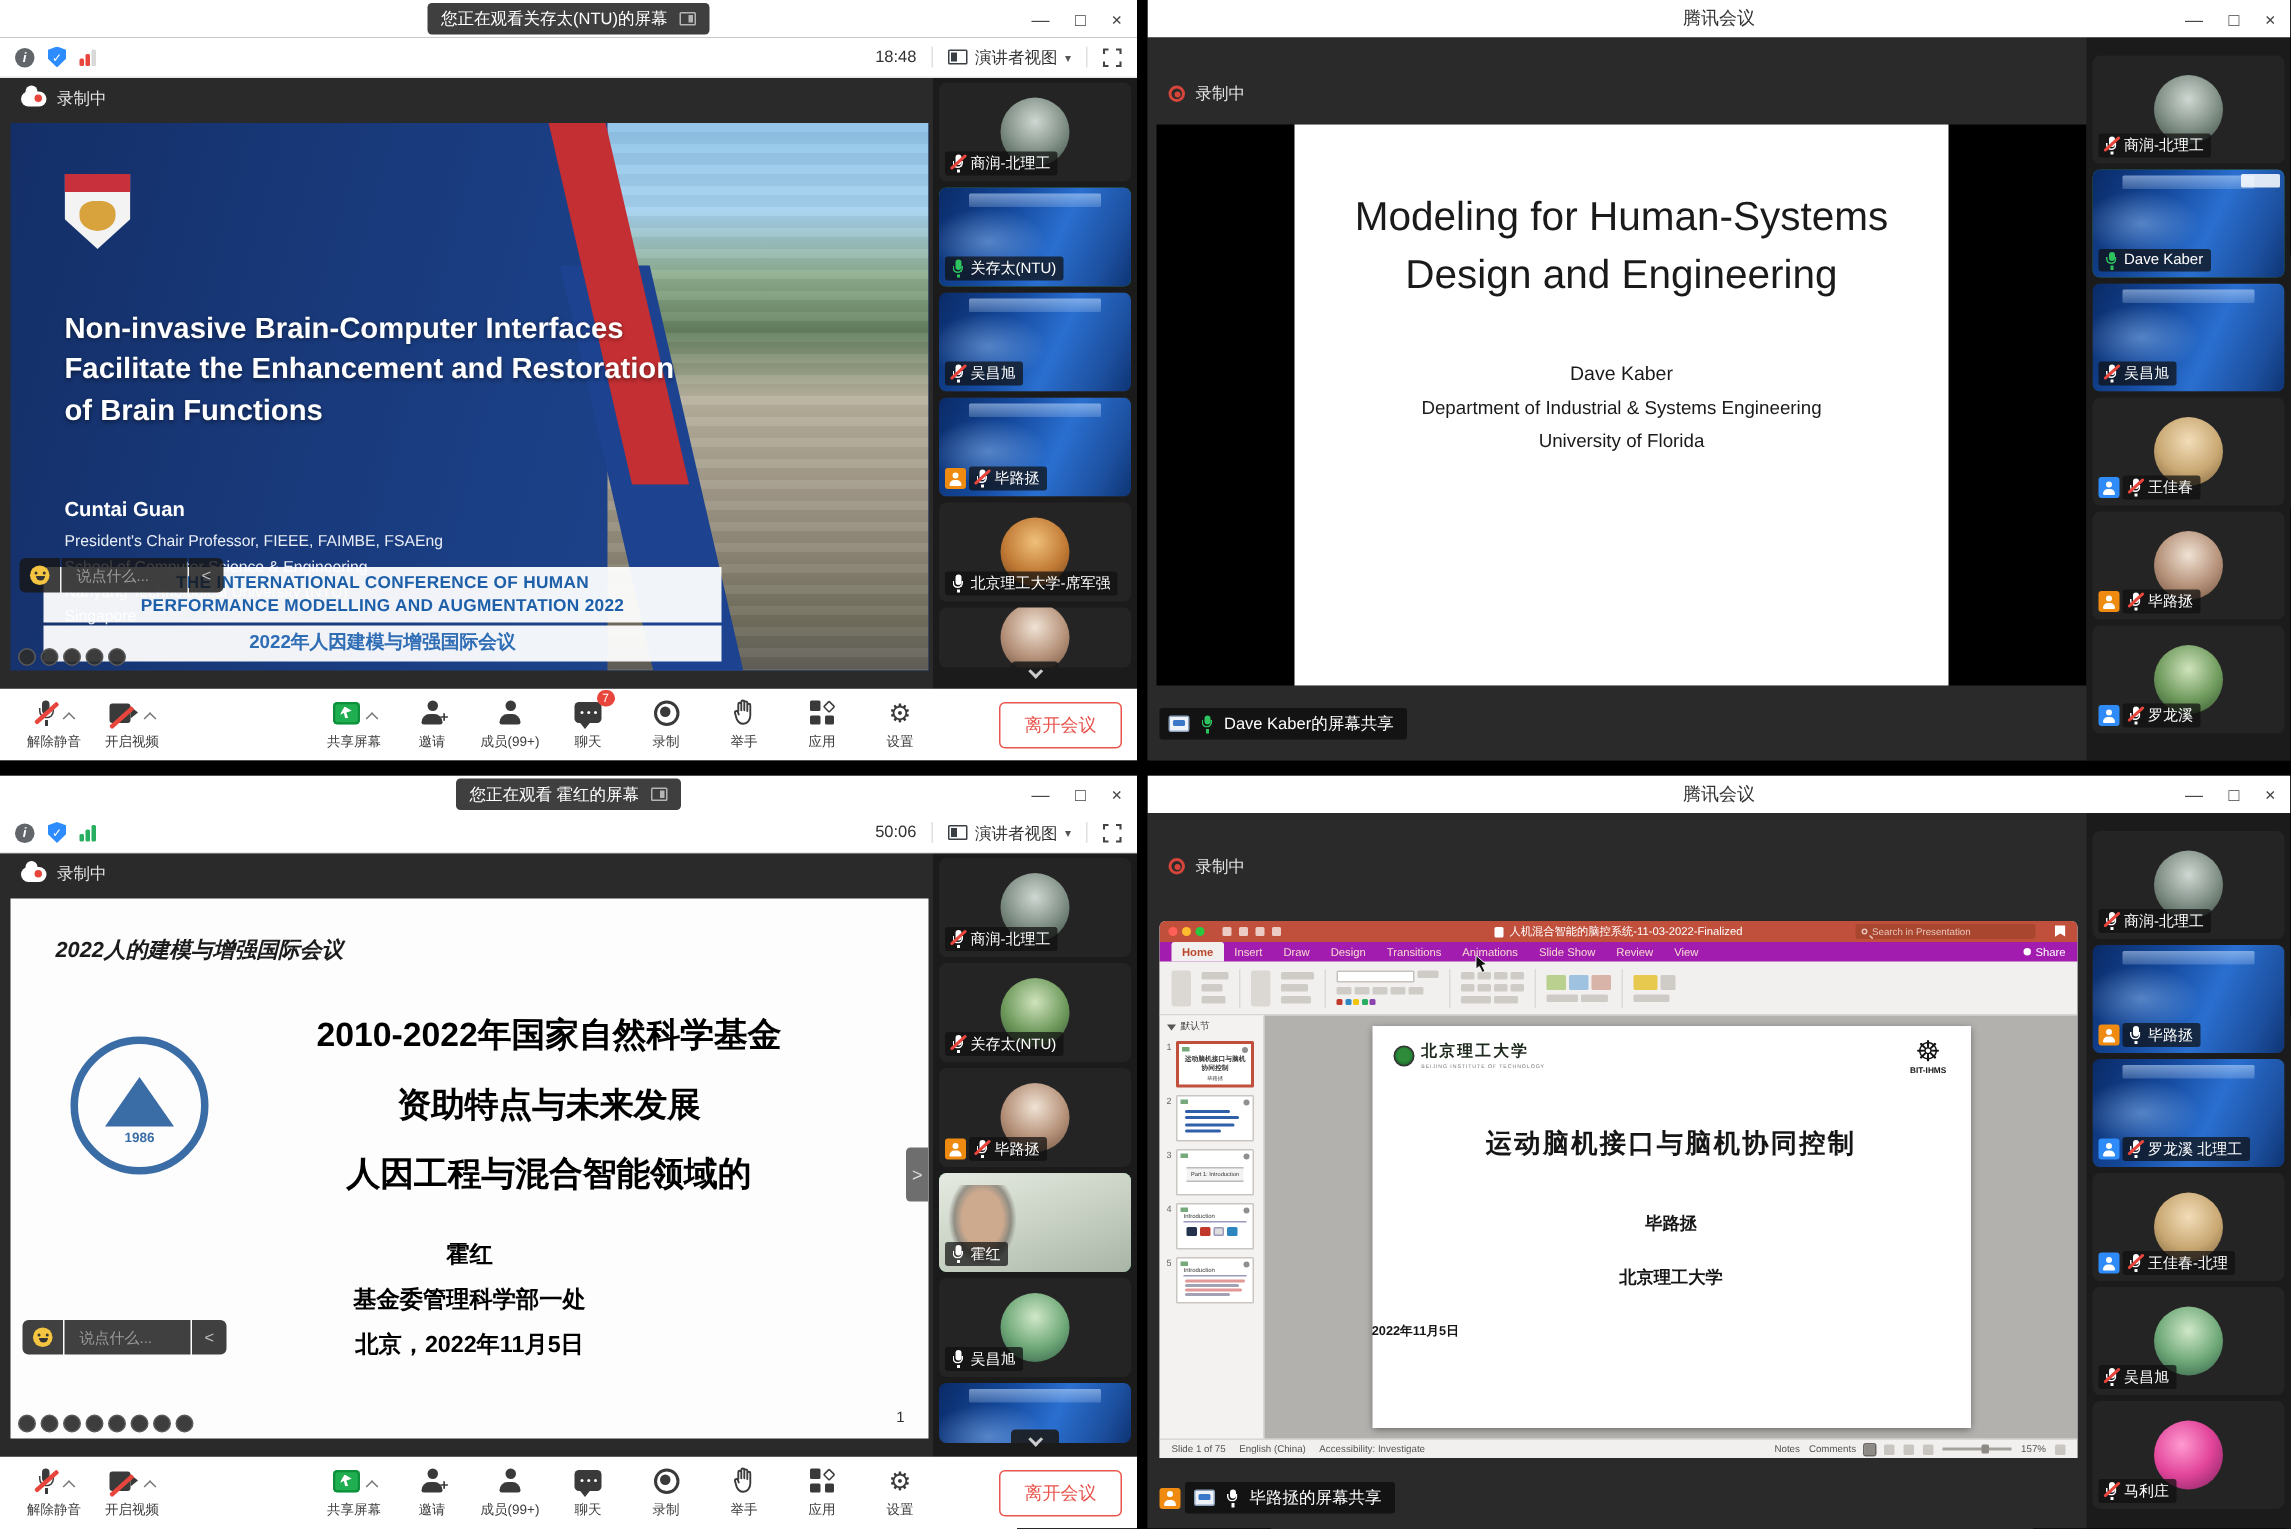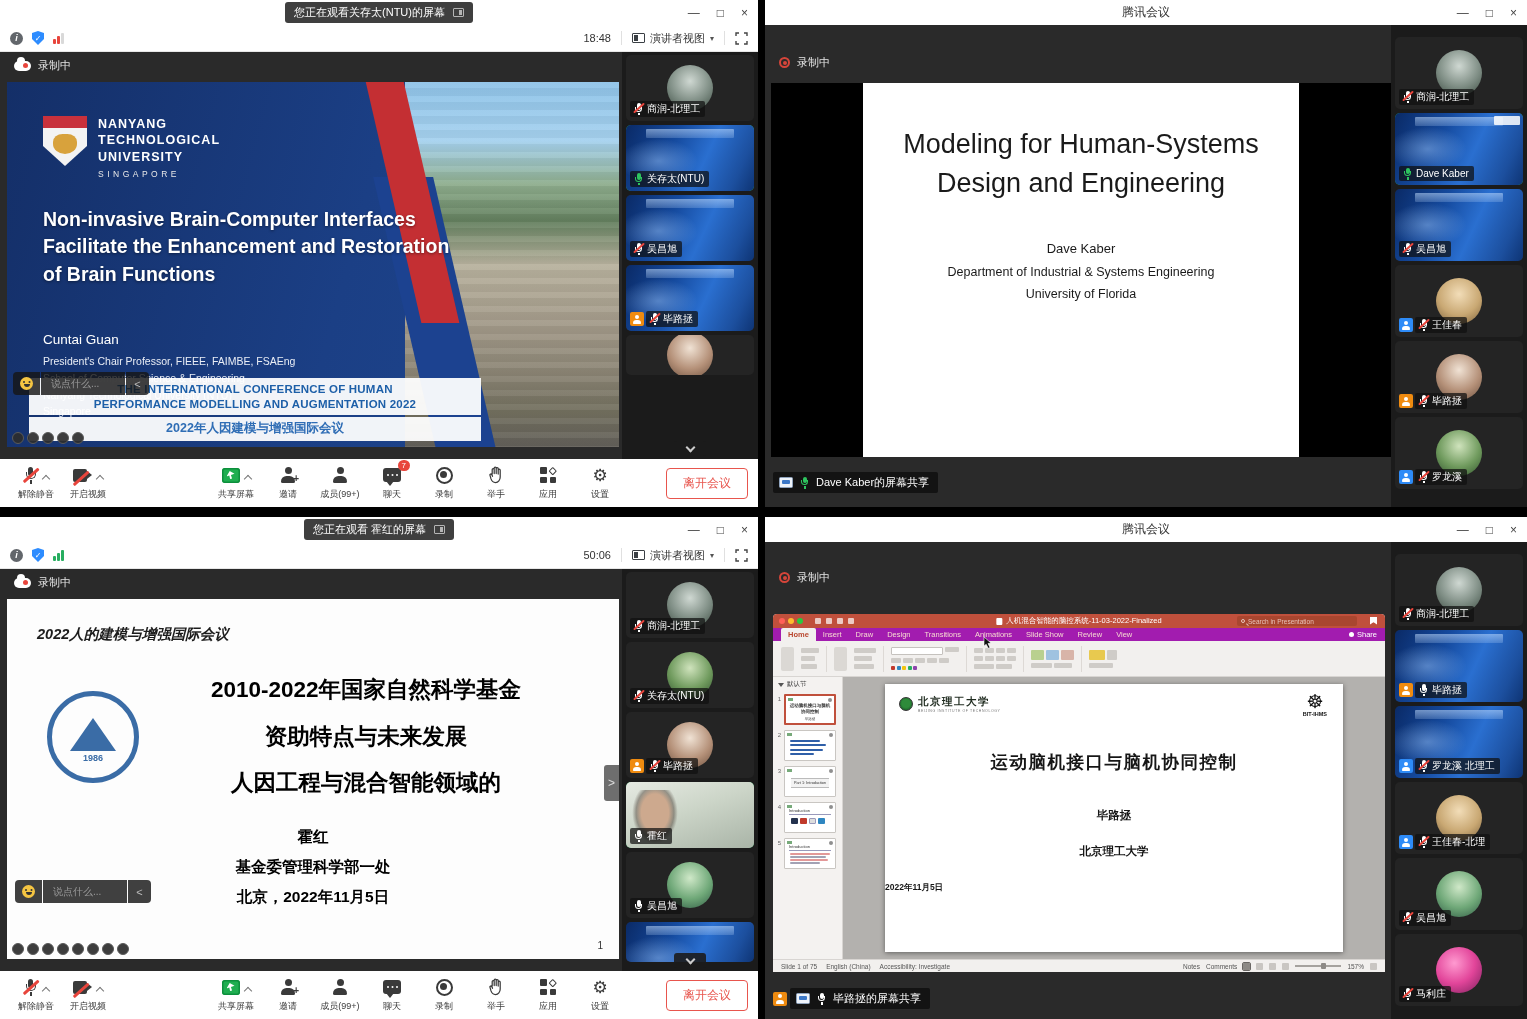--- a/index.html
+++ b/index.html
@@ -122,21 +122,21 @@
 .redstripe{position:absolute;right:31%;top:-6%;width:38px;height:72%;background:#c42f33;transform:skewX(13deg)}
 .bluewedge{position:absolute;right:25%;bottom:-4%;width:60px;height:78%;background:#1c4290;transform:skewX(13deg)}
 .ntulogo{position:absolute;left:36px;top:34px;display:flex;gap:11px;align-items:flex-start;z-index:2}
 .shield{width:44px;height:50px;background:#f3f3f3;clip-path:polygon(0 0,100% 0,100% 60%,50% 100%,0 60%);position:relative;flex:none}
 .shield::before{content:'';position:absolute;left:0;top:0;right:0;height:12px;background:#c8313c}
 .shield::after{content:'';position:absolute;left:10px;top:18px;width:24px;height:20px;background:#d8a23c;border-radius:40% 40% 50% 50%}
 .ntutext .l1{font-size:12.5px;font-weight:bold;letter-spacing:1px;line-height:1.3;color:#fff}
 .ntutext .l2{font-size:8.5px;letter-spacing:3.5px;margin-top:4px;color:#e8e8e8}
 .ntutitle{position:absolute;left:36px;top:124px;width:430px;color:#fff;font-size:19.5px;font-weight:bold;line-height:1.4;text-shadow:0 1px 3px rgba(0,0,0,.45);z-index:2}
 .ntuspk{position:absolute;left:36px;top:250px;z-index:2}
-.ntuspk .sname{font-size:13.5px;font-weight:normal;margin-bottom:6px;color:#fff}
+.ntuspk .sname{font-size:13.5px;font-weight:bold;margin-bottom:6px;color:#fff}
 .ntuspk .sline{font-size:10.5px;line-height:1.6;color:#e9edf5}
 .ntubanner{position:absolute;left:22px;bottom:6px;width:452px;z-index:3}
 .bannen{background:rgba(255,255,255,.94);padding:4px 8px 3px;text-align:center}
 .bannen div{color:#1d5fa8;font-weight:bold;font-size:11.5px;line-height:1.3;letter-spacing:.2px}
 .banncn{background:rgba(255,255,255,.94);margin-top:2px;padding:3px 0 4px;text-align:center;color:#2f6db5;font-weight:bold;font-size:12.5px}
 
 .chatov{position:absolute;display:flex;align-items:center;z-index:7}
 .chatov .emo{width:27px;height:23px;background:rgba(22,22,22,.82);border-radius:4px 0 0 4px;display:flex;align-items:center;justify-content:center;cursor:pointer}
 .emoface{width:13px;height:13px;border-radius:50%;background:#f5c542;position:relative}
 .emoface::before{content:'';position:absolute;left:2.5px;top:3.5px;width:2px;height:2px;border-radius:50%;background:#333;box-shadow:5.5px 0 0 #333}
@@ -210,21 +210,21 @@
 .t1a{font-size:3.5px;text-align:center;color:#444;margin-top:2px;line-height:1.6}
 .b2{height:2px;background:#2f5fa8;margin:2.5px 5px 0;border-radius:1px}
 .t3box{margin:11px 6px 0;border-top:1px solid #bbb;border-bottom:1px solid #bbb;font-size:3.8px;color:#333;text-align:center;padding:2px 0;background:#f3f3f3}
 .thead{margin:5px 4px 0;font-size:4px;color:#333;border-bottom:1px solid #99b;padding-bottom:1px}
 .tblocks{display:flex;gap:2px;margin:3px 6px 0}
 .tblocks b{width:7px;height:6px;border-radius:1px}
 .tlines{margin:2px 5px 0}
 .tlines b{display:block;height:1.5px;background:#c44;opacity:.55;margin-top:1.5px;border-radius:1px}
 .tlines b:nth-child(2n){background:#557}
 .canvas{flex:1;display:flex;align-items:center;justify-content:center;background:#b3b1ae;position:relative;min-width:0}
-.bslide{width:458px;height:268px;background:#fff;box-shadow:0 1px 5px rgba(0,0,0,.45);position:relative}
+.bslide{width:399px;height:268px;background:#fff;box-shadow:0 1px 5px rgba(0,0,0,.45);position:relative}
 .bit-l{position:absolute;left:14px;top:12px;display:flex;align-items:center;gap:5px}
 .bit-circ{width:14px;height:14px;border-radius:50%;background:radial-gradient(circle at 50% 45%,#2e8b3a 0 45%,#0f4d1e 100%);border:1px solid #333;flex:none}
 .bit-name{font-size:10.5px;font-weight:bold;color:#1e2a1e;letter-spacing:1.5px;line-height:1.1}
 .bit-sub{font-size:3.5px;color:#777;letter-spacing:.6px;margin-top:1px}
 .ihms{position:absolute;right:16px;top:8px;text-align:center}
 .wheelg{font-size:19px;line-height:1;color:#111}
 .ihms-t{font-size:5.5px;font-weight:bold;color:#111;margin-top:0}
 .bs-title{position:absolute;left:0;right:0;top:66px;text-align:center;font-size:17.5px;font-weight:bold;color:#161616;letter-spacing:1.5px}
 .bs-author{position:absolute;left:0;right:0;top:124px;text-align:center;font-size:11.5px;font-weight:bold;color:#161616}
 .bs-org{position:absolute;left:0;right:0;top:160px;text-align:center;font-size:11.5px;font-weight:bold;color:#161616}
@@ -281,28 +281,20 @@
       <div class="recrow">
         <span class="cloud"></span>
         <span>录制中</span>
       </div>
       <div class="ntuslide">
         <div class="ntuphoto"></div>
         <div class="bluewedge"></div>
         <div class="redstripe"></div>
         <div class="ntulogo">
           <span class="shield"></span>
-          <div class="ntutext">
-            <div class="l1">
-              <div>NANYANG</div>
-              <div>TECHNOLOGICAL</div>
-              <div>UNIVERSITY</div>
-            </div>
-            <div class="l2">SINGAPORE</div>
-          </div>
         </div>
         <div class="ntutitle">Non-invasive Brain-Computer Interfaces Facilitate the Enhancement and Restoration of Brain Functions</div>
         <div class="ntuspk">
           <div class="sname">Cuntai Guan</div>
           <div class="sline">President's Chair Professor, FIEEE, FAIMBE, FSAEng</div>
           <div class="sline">School of Computer Science &amp; Engineering</div>
           <div class="sline">Nanyang Technological University (NTU)</div>
           <div class="sline">Singapore</div>
         </div>
         <div class="ntubanner">
@@ -377,20 +369,35 @@
         <div class="tlabel">
             <span class="pbadge orange"></span>
             <span class="npill">
               <span class="mic muted">
                 <b></b>
                 <i></i>
                 <u></u>
                 <s></s>
               </span>
               <span class="nm">毕路拯</span>
+            </span>
+          </div>
+      </div>
+      <div class="tile h66">
+        <div class="avwrap">
+            <span class="av av-autumn"></span>
+          </div>
+        <div class="tlabel">
+            <span class="npill">
+              <span class="mic">
+                <b></b>
+                <i></i>
+                <u></u>
+              </span>
+              <span class="nm">北京理工大学-席军强</span>
             </span>
           </div>
       </div>
       <div class="tile h40">
         <div class="avwrap">
             <span class="av av-warm"></span>
           </div>
       </div>
       <div class="morechev">
           <span class="chev"></span>

